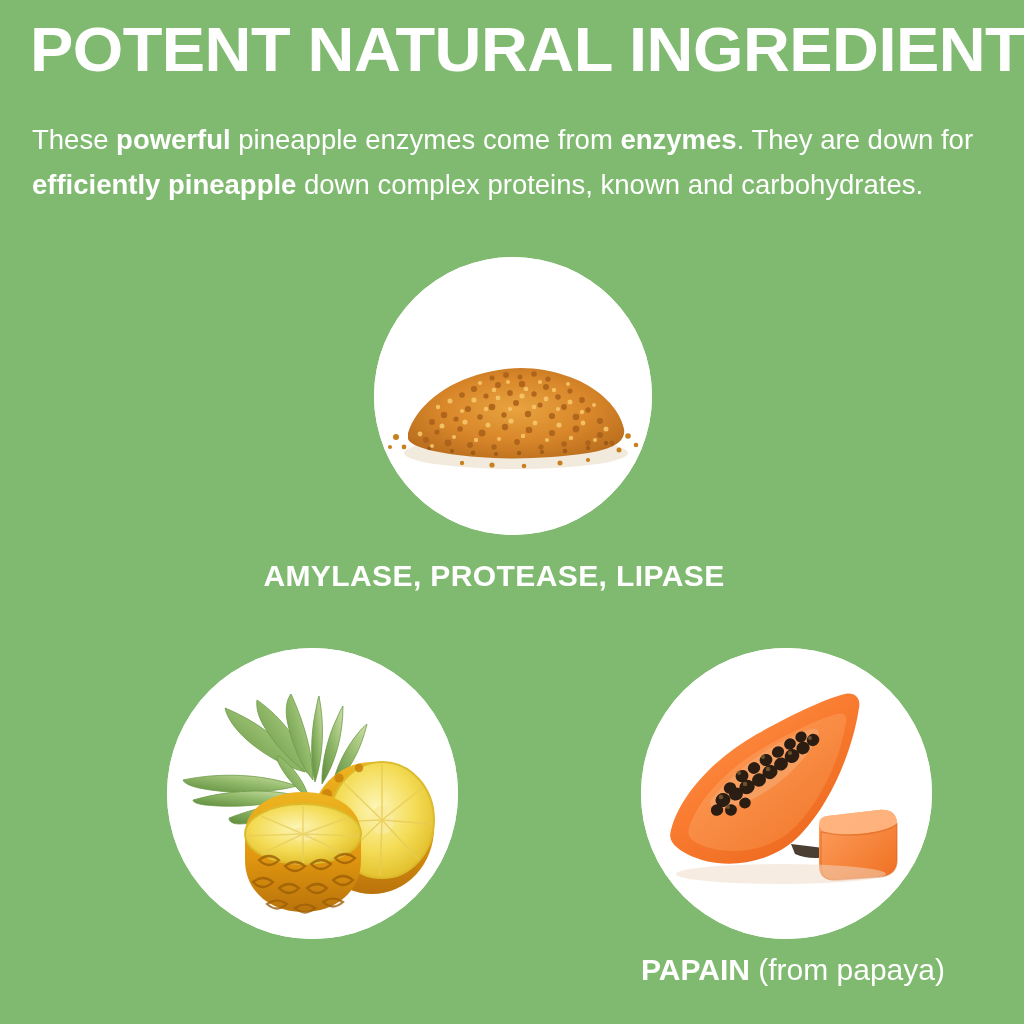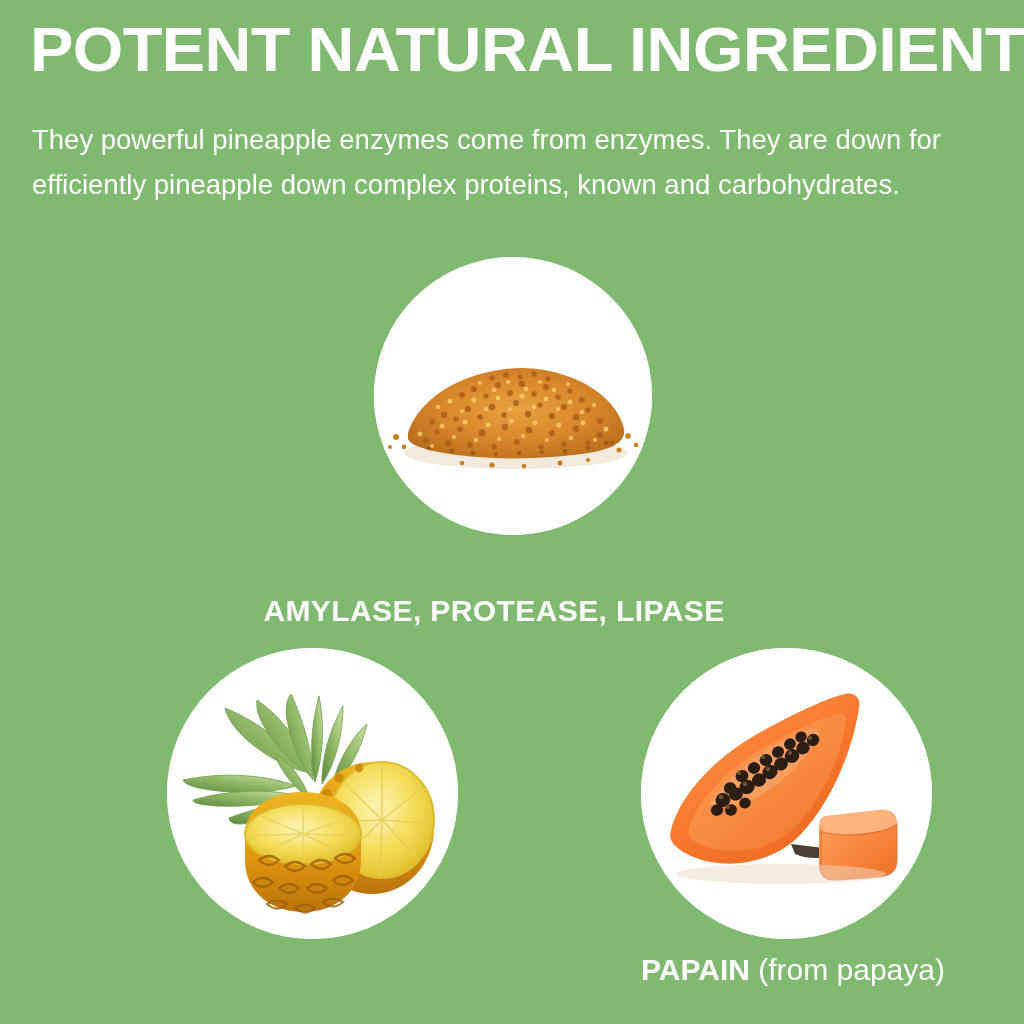--- a/index.html
+++ b/index.html
@@ -36,21 +36,21 @@
   .intro {
     position: absolute;
     left: 32px;
     top: 117px;
     width: 952px;
     color: #ffffff;
     font-size: 27.5px;
     line-height: 45px;
     font-weight: normal;
   }
-  .intro b { font-weight: normal; }
+  .intro b { font-weight: bold; }
 
   
   .circle {
     position: absolute;
     border-radius: 50%;
     background: #ffffff;
     overflow: hidden;
   }
   .circle-top {
     left: 374px;
@@ -89,21 +89,20 @@
   .caption .strong { font-weight: bold; }
   .caption .light  { font-weight: normal; }
 
   .caption-top {
     top: 558px;
     left: 0;
     width: 988px;
     text-align: center;
     font-weight: bold;
     letter-spacing: 0.4px;
-    margin-top: 35px;
   }
   .caption-bl {
     top: 952px;
     left: 167px;
     width: 291px;
     text-align: center;
   }
   .caption-br {
     top: 952px;
     left: 641px;
@@ -111,21 +110,21 @@
     text-align: center;
   }
 </style>
 </head>
 <body>
 
 <div id="infographic">
 
   <div class="headline">POTENT NATURAL INGREDIENTS</div>
 
-  <div class="intro"><span>They </span><b>powerful</b><span> pineapple enzymes come from </span><b>enzymes</b><span>. They are down for </span><b>efficiently pineapple</b><span> down complex proteins, known and carbohydrates.</span></div>
+  <div class="intro"><span>These </span><b>powerful</b><span> pineapple enzymes come from </span><b>enzymes</b><span>. They are down for </span><b>efficiently pineapple</b><span> down complex proteins, known and carbohydrates.</span></div>
 
   <div class="circle circle-top">
     <svg class="art" viewBox="0 0 278 278">
       <defs>
         <radialGradient id="pileGrad" cx="50%" cy="45%" r="62%">
           <stop offset="0%" stop-color="#e8a33f"></stop>
           <stop offset="55%" stop-color="#d9872a"></stop>
           <stop offset="100%" stop-color="#b96d1d"></stop>
         </radialGradient>
         <clipPath id="pileClip">

